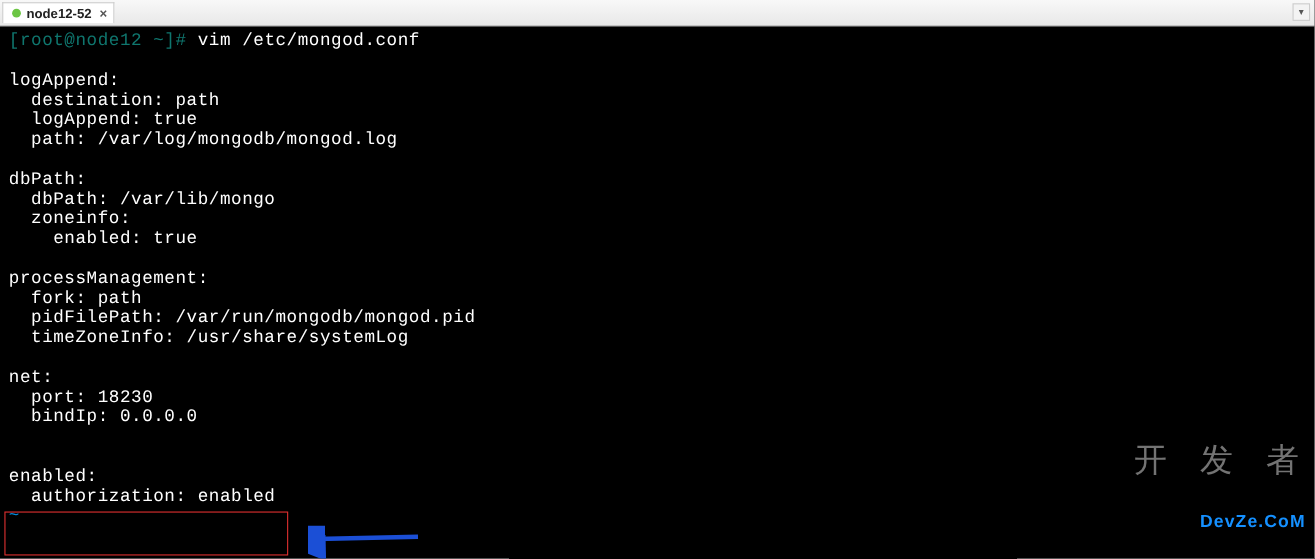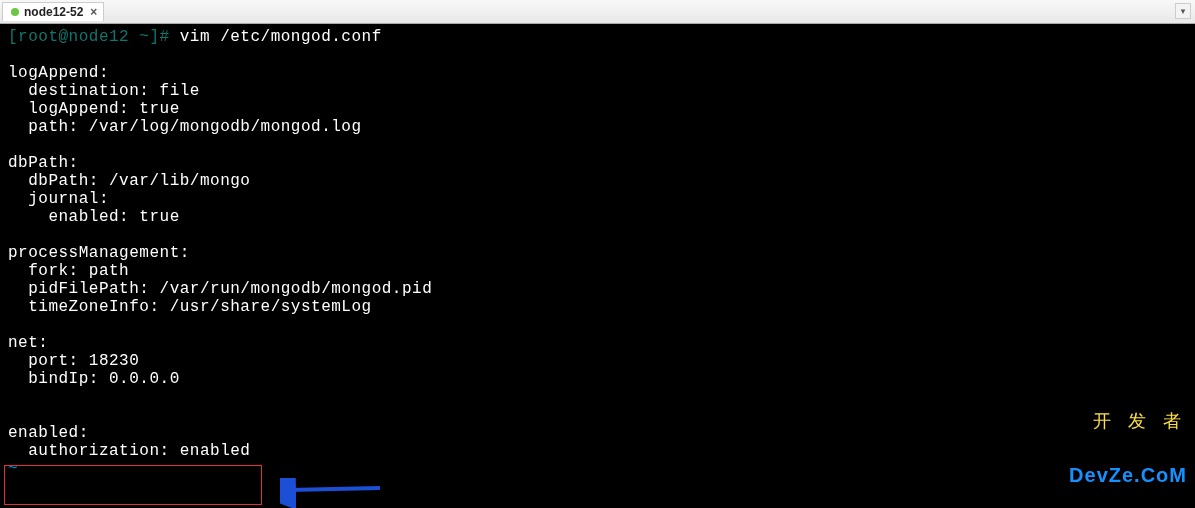--- a/index.html
+++ b/index.html
@@ -89,28 +89,28 @@
       pointer-events: none;
     }
     .watermark {
       position: absolute;
       right: 8px;
       bottom: 6px;
       text-align: right;
       pointer-events: none;
     }
     .wm-top {
-      font-size: 18px;
-      color: #fde047;
+      font-size: 30px;
+      color: #737373;
       letter-spacing: 6px;
       font-weight: 300;
-      font-family: Liberation Sans, sans-serif;
+      font-family: Liberation Mono, monospace;
     }
     .wm-bottom {
-      font-size: 20px;
+      font-size: 16px;
       color: #1590ff;
       font-weight: bold;
       font-family: Arial, sans-serif;
       letter-spacing: 1px;
       margin-left: 36px;
     }
     .tilde { color: #0087d7; }
   </style>
 </head>
 <body>
@@ -122,27 +122,27 @@
     <span class="tab-close">×</span>
   </div>
   <div class="menu-btn">
     <span>▾</span>
   </div>
 </div>
 
 <div class="terminal"><span class="prompt-user">[root@node12 ~]# </span><span>vim /etc/mongod.conf</span>
 <span></span>
 <span>logAppend:</span>
-<span>  destination: file</span>
+<span>  destination: path</span>
 <span>  logAppend: true</span>
 <span>  path: /var/log/mongodb/mongod.log</span>
 <span></span>
 <span>dbPath:</span>
 <span>  dbPath: /var/lib/mongo</span>
-<span>  journal:</span>
+<span>  zoneinfo:</span>
 <span>    enabled: true</span>
 <span></span>
 <span>processManagement:</span>
 <span>  fork: path</span>
 <span>  pidFilePath: /var/run/mongodb/mongod.pid</span>
 <span>  timeZoneInfo: /usr/share/systemLog</span>
 <span></span>
 <span>net:</span>
 <span>  port: 18230</span>
 <span>  bindIp: 0.0.0.0</span>

